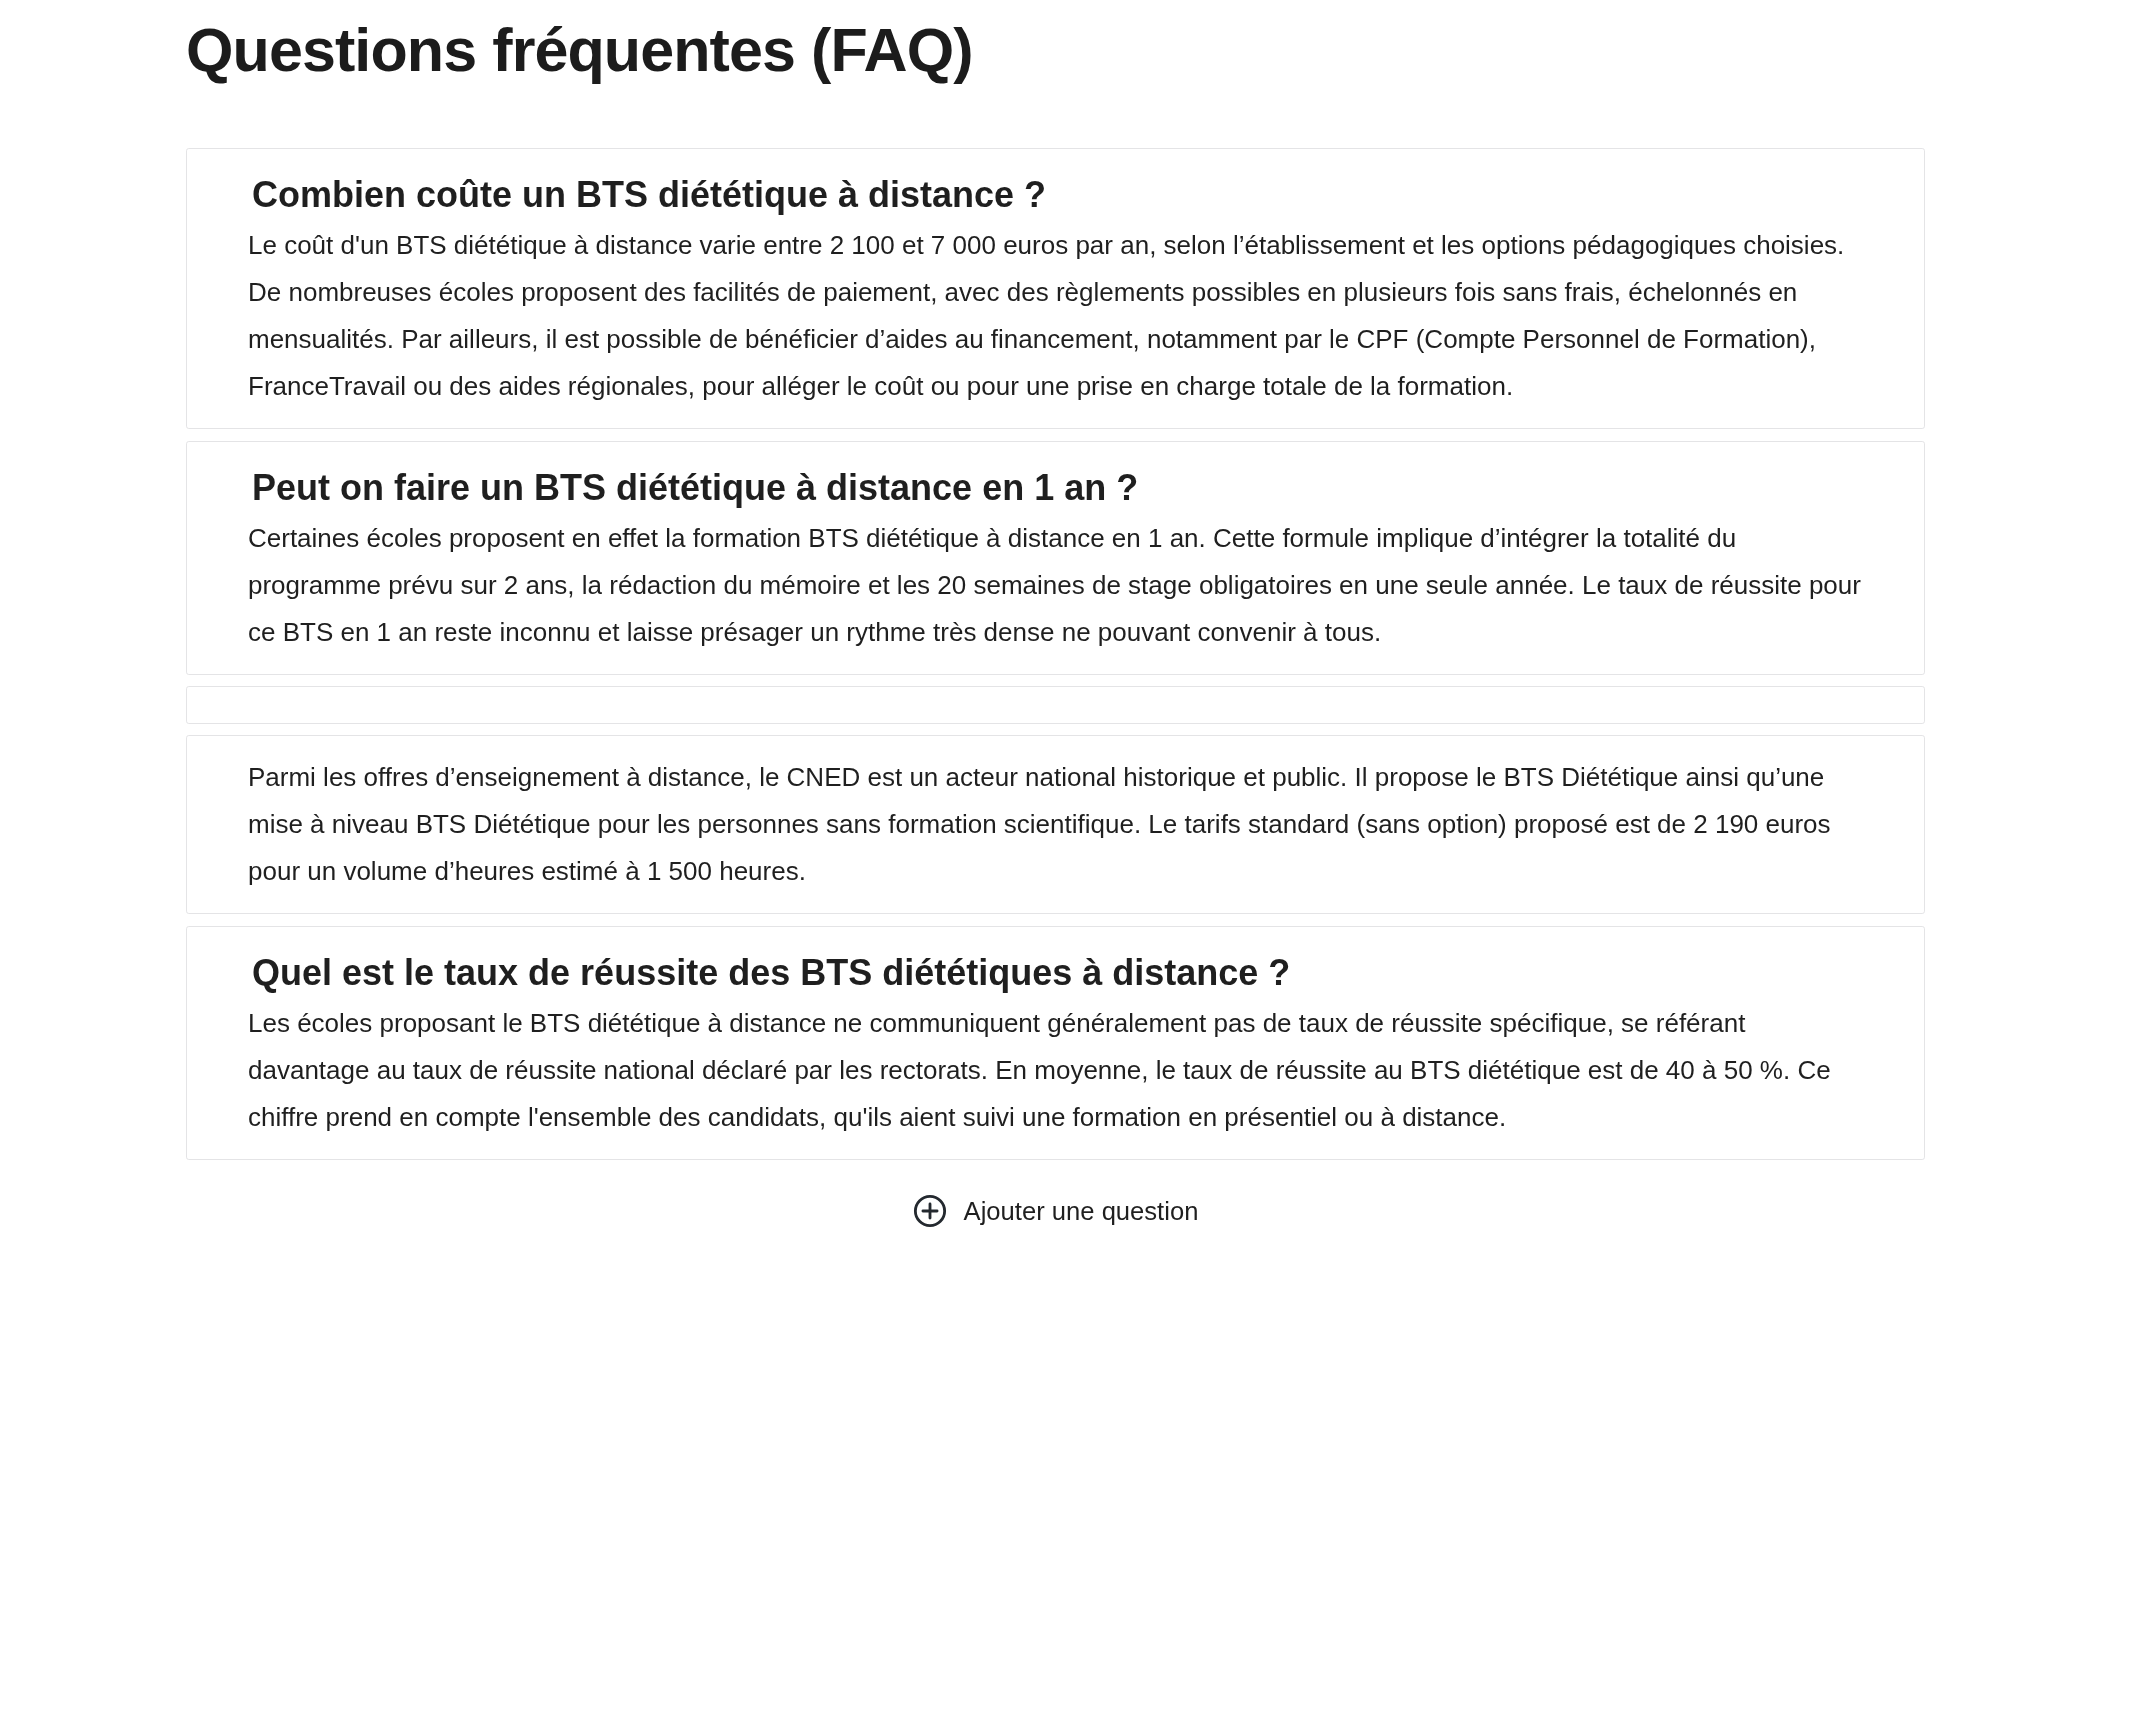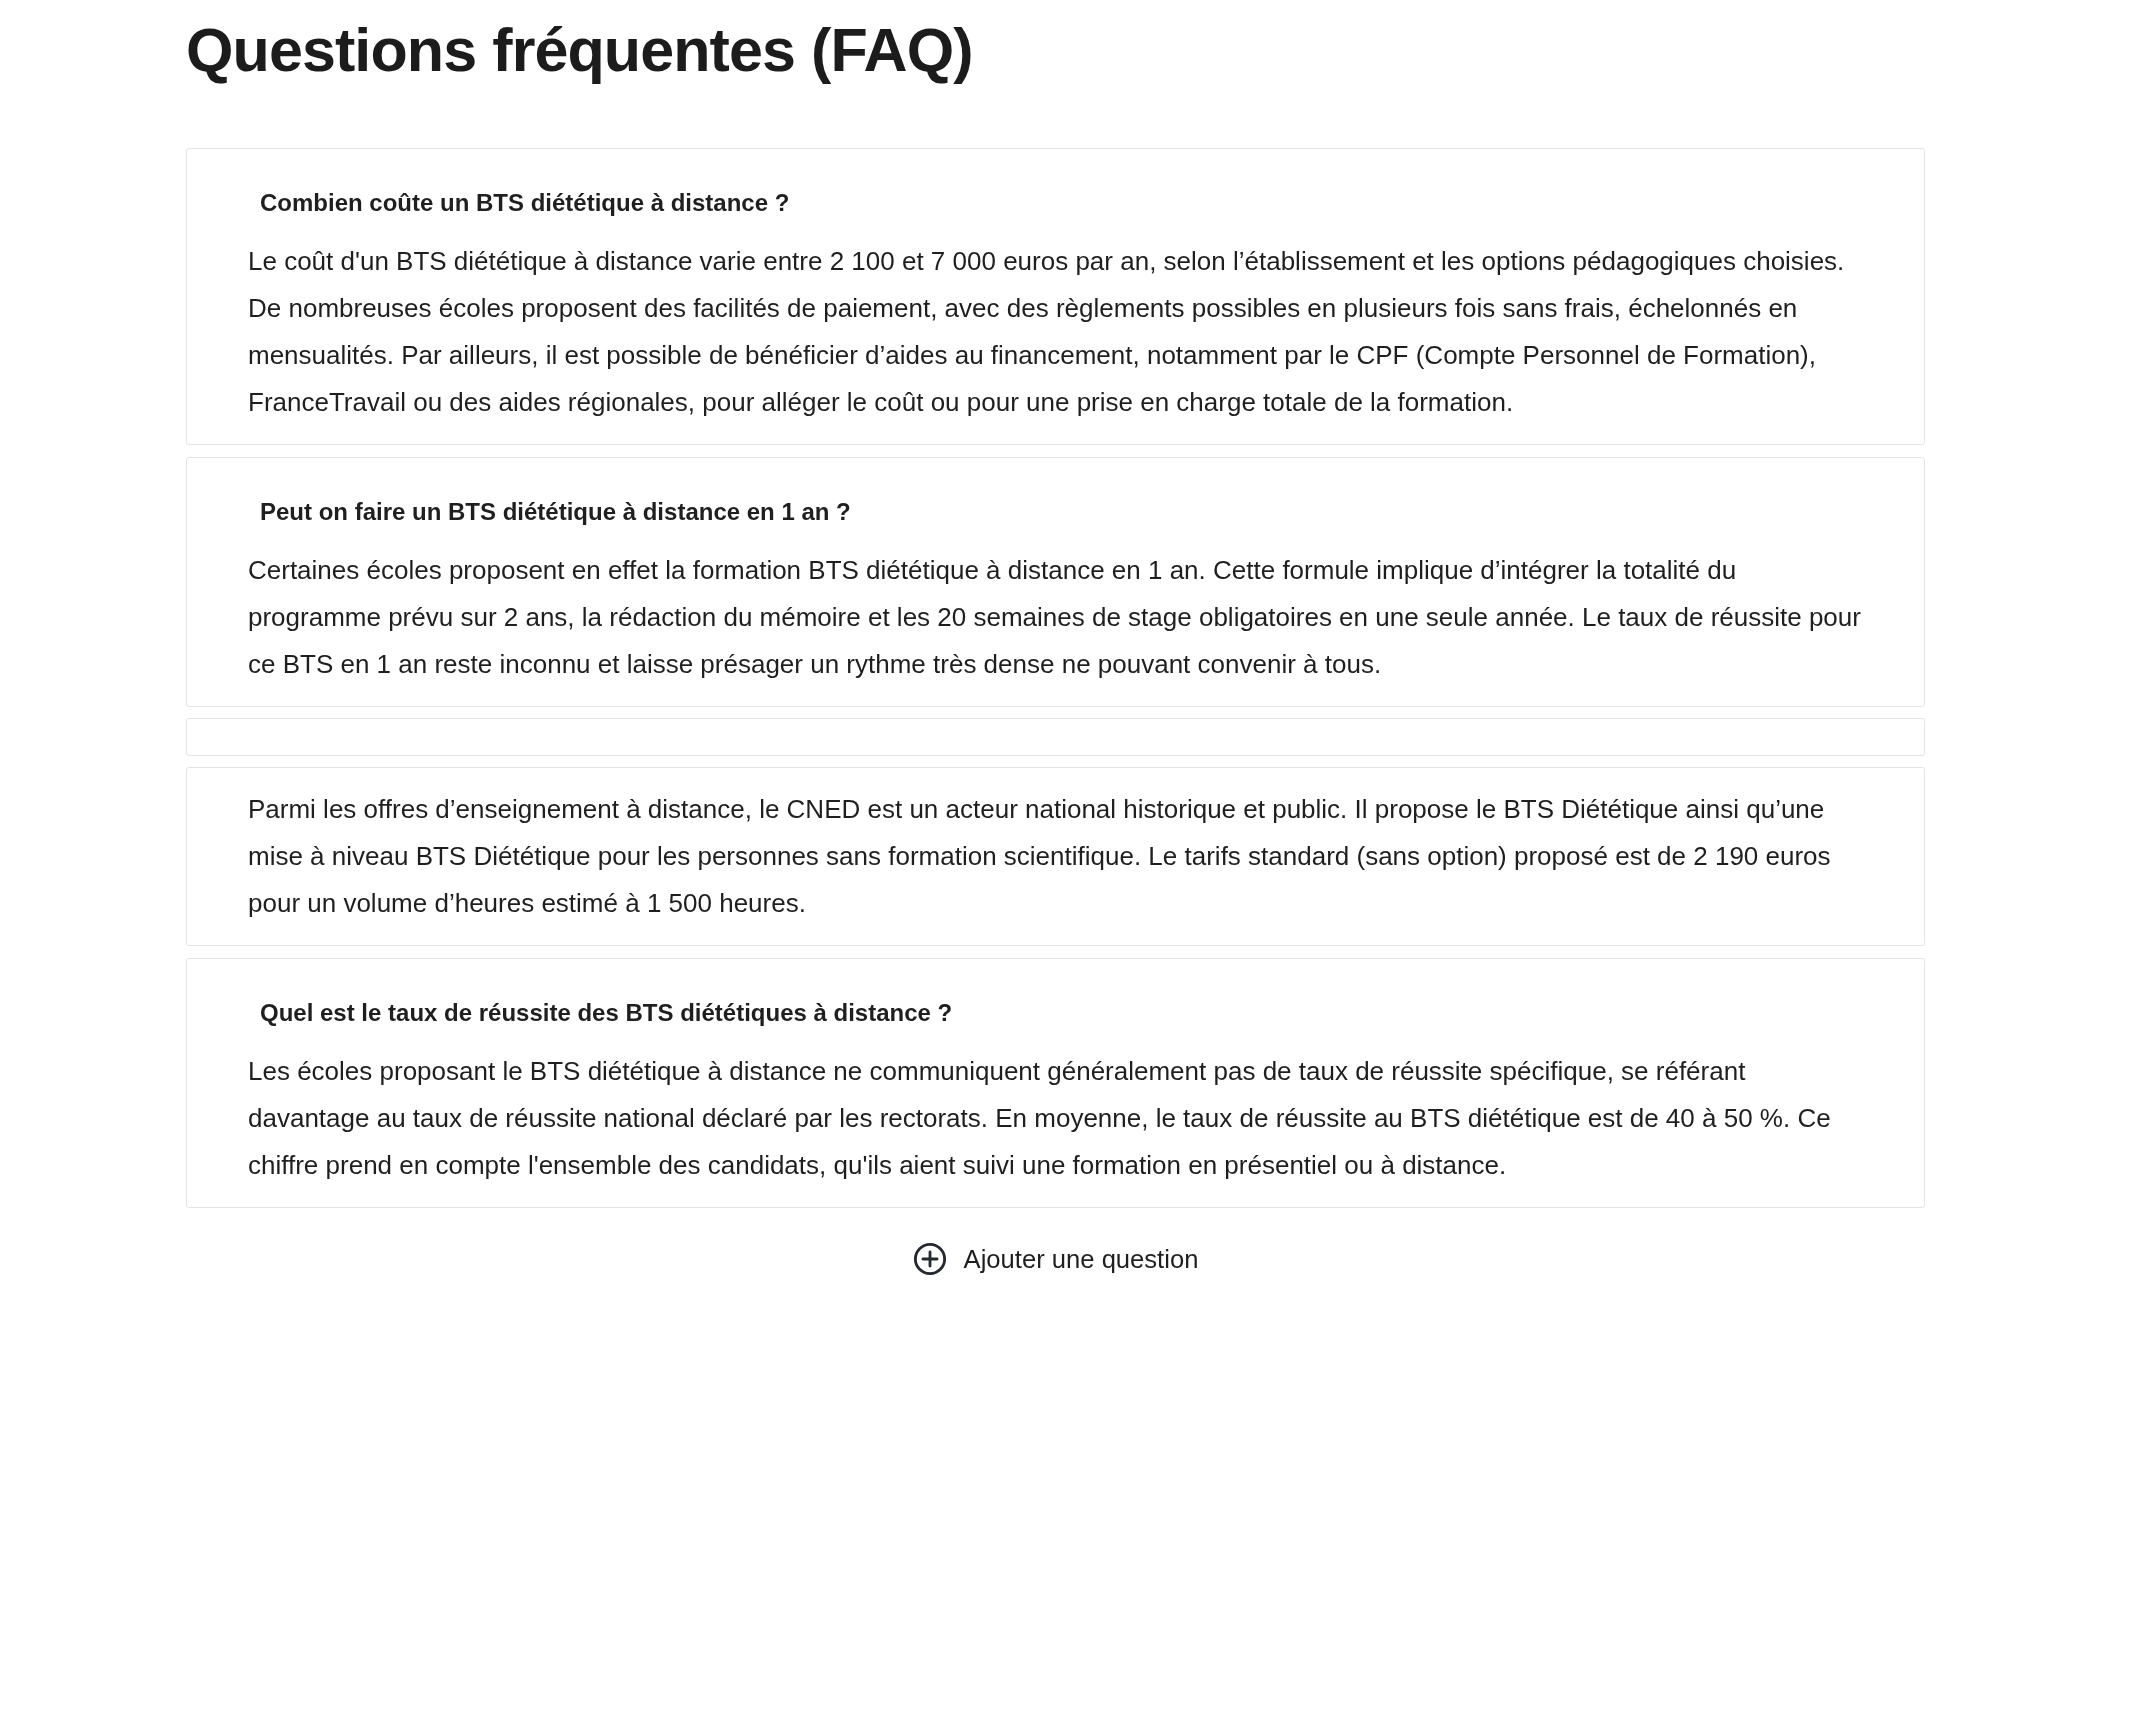--- a/index.html
+++ b/index.html
@@ -27,22 +27,22 @@
     width: 1739px;
   }
   .faq-card {
     background: #ffffff;
     border: 1.9px solid #e4e4e6;
     border-radius: 2.8px;
     padding: 18px 61px;
     margin-bottom: 11.4px;
   }
   .faq-question {
-    margin: 12px;
-    font-size: 24px;
+    margin: 4px;
+    font-size: 36px;
     line-height: 47px;
     font-weight: 700;
     color: #1f1f1f;
   }
   .faq-answer {
     margin: 0;
     font-size: 26px;
     line-height: 47px;
     font-weight: 400;
     color: #1f1f1f;

